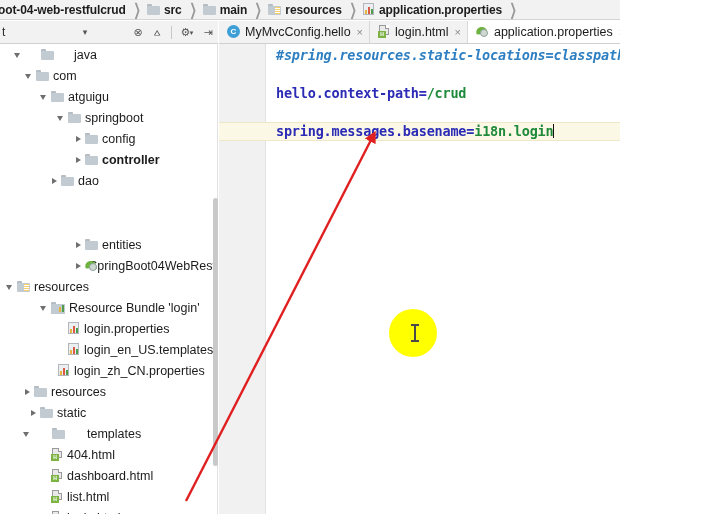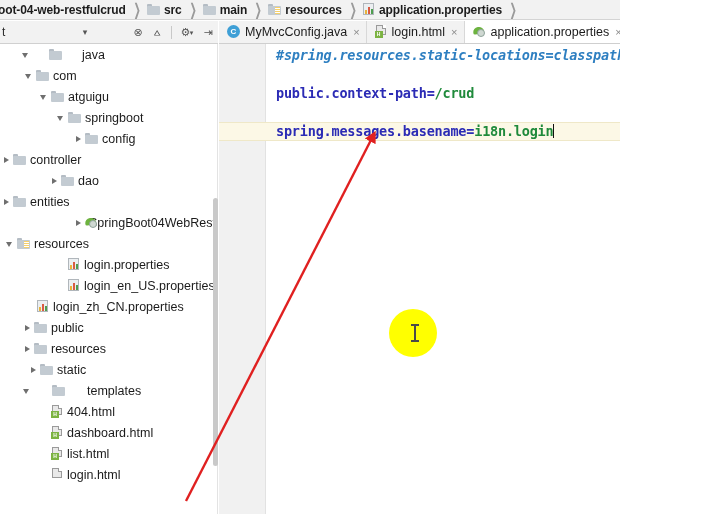--- a/index.html
+++ b/index.html
@@ -263,21 +263,21 @@
     <div class="tb-btn" style="width:22px;">
       <span class="glyph" style="left:-3px;">⚙</span>
       <span class="glyph caret-sm" style="left:9px;top:2px;">▾</span>
     </div>
     <div class="tb-btn">
       <span class="glyph">⇥</span>
     </div>
   </div>
 
   <div class="tree" id="tree">
-      <div class="row" style="padding-left: 20px; gap: 16px;">
+      <div class="row" style="padding-left: 12px; gap: 16px;">
         <span class="arrow open"></span>
         <span class="ico ico-folder">
           <span class="tab"></span>
           <span class="body"></span>
         </span>
         <span class="lbl">java</span>
       </div>
       <div class="row" style="padding-left: 23px;">
         <span class="arrow open"></span>
         <span class="ico ico-folder">
@@ -303,37 +303,37 @@
         <span class="lbl">springboot</span>
       </div>
       <div class="row" style="padding-left: 72px;">
         <span class="arrow closed"></span>
         <span class="ico ico-folder">
           <span class="tab"></span>
           <span class="body"></span>
         </span>
         <span class="lbl">config</span>
       </div>
-      <div class="row" style="">
+      <div class="row" style="padding-left: 72px; font-weight: bold;">
         <span class="arrow closed"></span>
         <span class="ico ico-folder">
           <span class="tab"></span>
           <span class="body"></span>
         </span>
         <span class="lbl">controller</span>
       </div>
       <div class="row" style="padding-left: 48px;">
         <span class="arrow closed"></span>
         <span class="ico ico-folder">
           <span class="tab"></span>
           <span class="body"></span>
         </span>
         <span class="lbl">dao</span>
       </div>
-      <div class="row" style="">
+      <div class="row" style="padding-left: 72px; margin-top: 43px;">
         <span class="arrow closed"></span>
         <span class="ico ico-folder">
           <span class="tab"></span>
           <span class="body"></span>
         </span>
         <span class="lbl">entities</span>
       </div>
       <div class="row" style="padding-left: 72px;">
         <span class="arrow closed"></span>
         <span class="ico ico-prop">
@@ -343,57 +343,59 @@
         <span class="lbl">SpringBoot04WebRestf</span>
       </div>
       <div class="row" style="padding-left: 4px;">
         <span class="arrow open"></span>
         <span class="ico ico-folder res">
           <span class="tab"></span>
           <span class="body"></span>
         </span>
         <span class="lbl">resources</span>
       </div>
+      <div class="row" style="padding-left: 38px;">
+        <span class="arrow open"></span>
+        <span class="ico ico-bundle">
+          <span class="tab"></span>
+          <span class="body"></span>
+          <span class="c1"></span>
+          <span class="c2"></span>
+        </span>
+        <span class="lbl">Resource Bundle 'login'</span>
+      </div>
       <div class="row" style="padding-left: 55px;">
         <span class="arrow "></span>
         <span class="ico ico-propfile">
           <span class="pg"></span>
           <span class="b1"></span>
           <span class="b2"></span>
           <span class="b3"></span>
         </span>
         <span class="lbl">login.properties</span>
       </div>
       <div class="row" style="padding-left: 55px;">
         <span class="arrow "></span>
         <span class="ico ico-propfile">
           <span class="pg"></span>
           <span class="b1"></span>
           <span class="b2"></span>
           <span class="b3"></span>
         </span>
-        <span class="lbl">login_en_US.properties</span>
-      </div>
-      <div class="row" style="padding-left: 24px;">
+        <span class="lbl">login_en_US.templates</span>
+      </div>
+      <div class="row" style="padding-left: 45px;">
         <span class="arrow "></span>
         <span class="ico ico-propfile">
           <span class="pg"></span>
           <span class="b1"></span>
           <span class="b2"></span>
           <span class="b3"></span>
         </span>
         <span class="lbl">login_zh_CN.properties</span>
-      </div>
-      <div class="row" style="padding-left: 21px;">
-        <span class="arrow closed"></span>
-        <span class="ico ico-folder">
-          <span class="tab"></span>
-          <span class="body"></span>
-        </span>
-        <span class="lbl">public</span>
       </div>
       <div class="row" style="padding-left: 21px;">
         <span class="arrow closed"></span>
         <span class="ico ico-folder">
           <span class="tab"></span>
           <span class="body"></span>
         </span>
         <span class="lbl">resources</span>
       </div>
       <div class="row" style="padding-left: 27px;">
@@ -449,21 +451,21 @@
       </div>
     </div>
   <div class="tree-scroll-line"></div>
   <div class="tree-scroll-thumb"></div>
 
   <div class="editor-tabs" id="etabs">
       <div class="etab">
         <span class="ico ico-class tabicon">
           <span class="circ">C</span>
         </span>
-        <span>MyMvcConfig.java</span>
+        <span>MyMvcConfig.hello</span>
         <span class="x">×</span>
       </div>
       <div class="etab">
         <span class="ico ico-html tabicon">
           <span class="pg"></span>
           <span class="fold"></span>
           <span class="badge">H</span>
         </span>
         <span>login.html</span>
         <span class="x">×</span>
@@ -489,21 +491,21 @@
 
   <div class="editor">
     <div class="gutter"></div>
     <div class="gutter-strip"></div>
     <div id="editor-lines">
         <div class="lnum" style="top: 4px;">1</div>
         <div class="code-line" style="top: 3px;"><span class="c-comment">#spring.resources.static-locations=classpath:/hello/,cla</span></div>
         <div class="lnum" style="top: 23px;">2</div>
         <div class="code-line" style="top: 22px;"></div>
         <div class="lnum" style="top: 42px;">3</div>
-        <div class="code-line" style="top: 41px;"><span class="c-key">public.context-path=</span><span class="c-val">/crud</span></div>
+        <div class="code-line" style="top: 41px;"><span class="c-key">hello.context-path=</span><span class="c-val">/crud</span></div>
         <div class="lnum" style="top: 61px;">4</div>
         <div class="code-line" style="top: 60px;"></div>
         <div class="hl-row bottomline" style="top: 78px;"></div>
         <div class="lnum" style="top: 80px;">5</div>
         <div class="code-line" style="top: 79px;"><span class="c-key">spring.messages.basename=</span><span class="c-val">i18n.login</span><span class="caret"></span></div>
       </div>
   </div>
 
   <svg class="overlay" width="716" height="514" viewBox="0 0 716 514">
     <defs>

